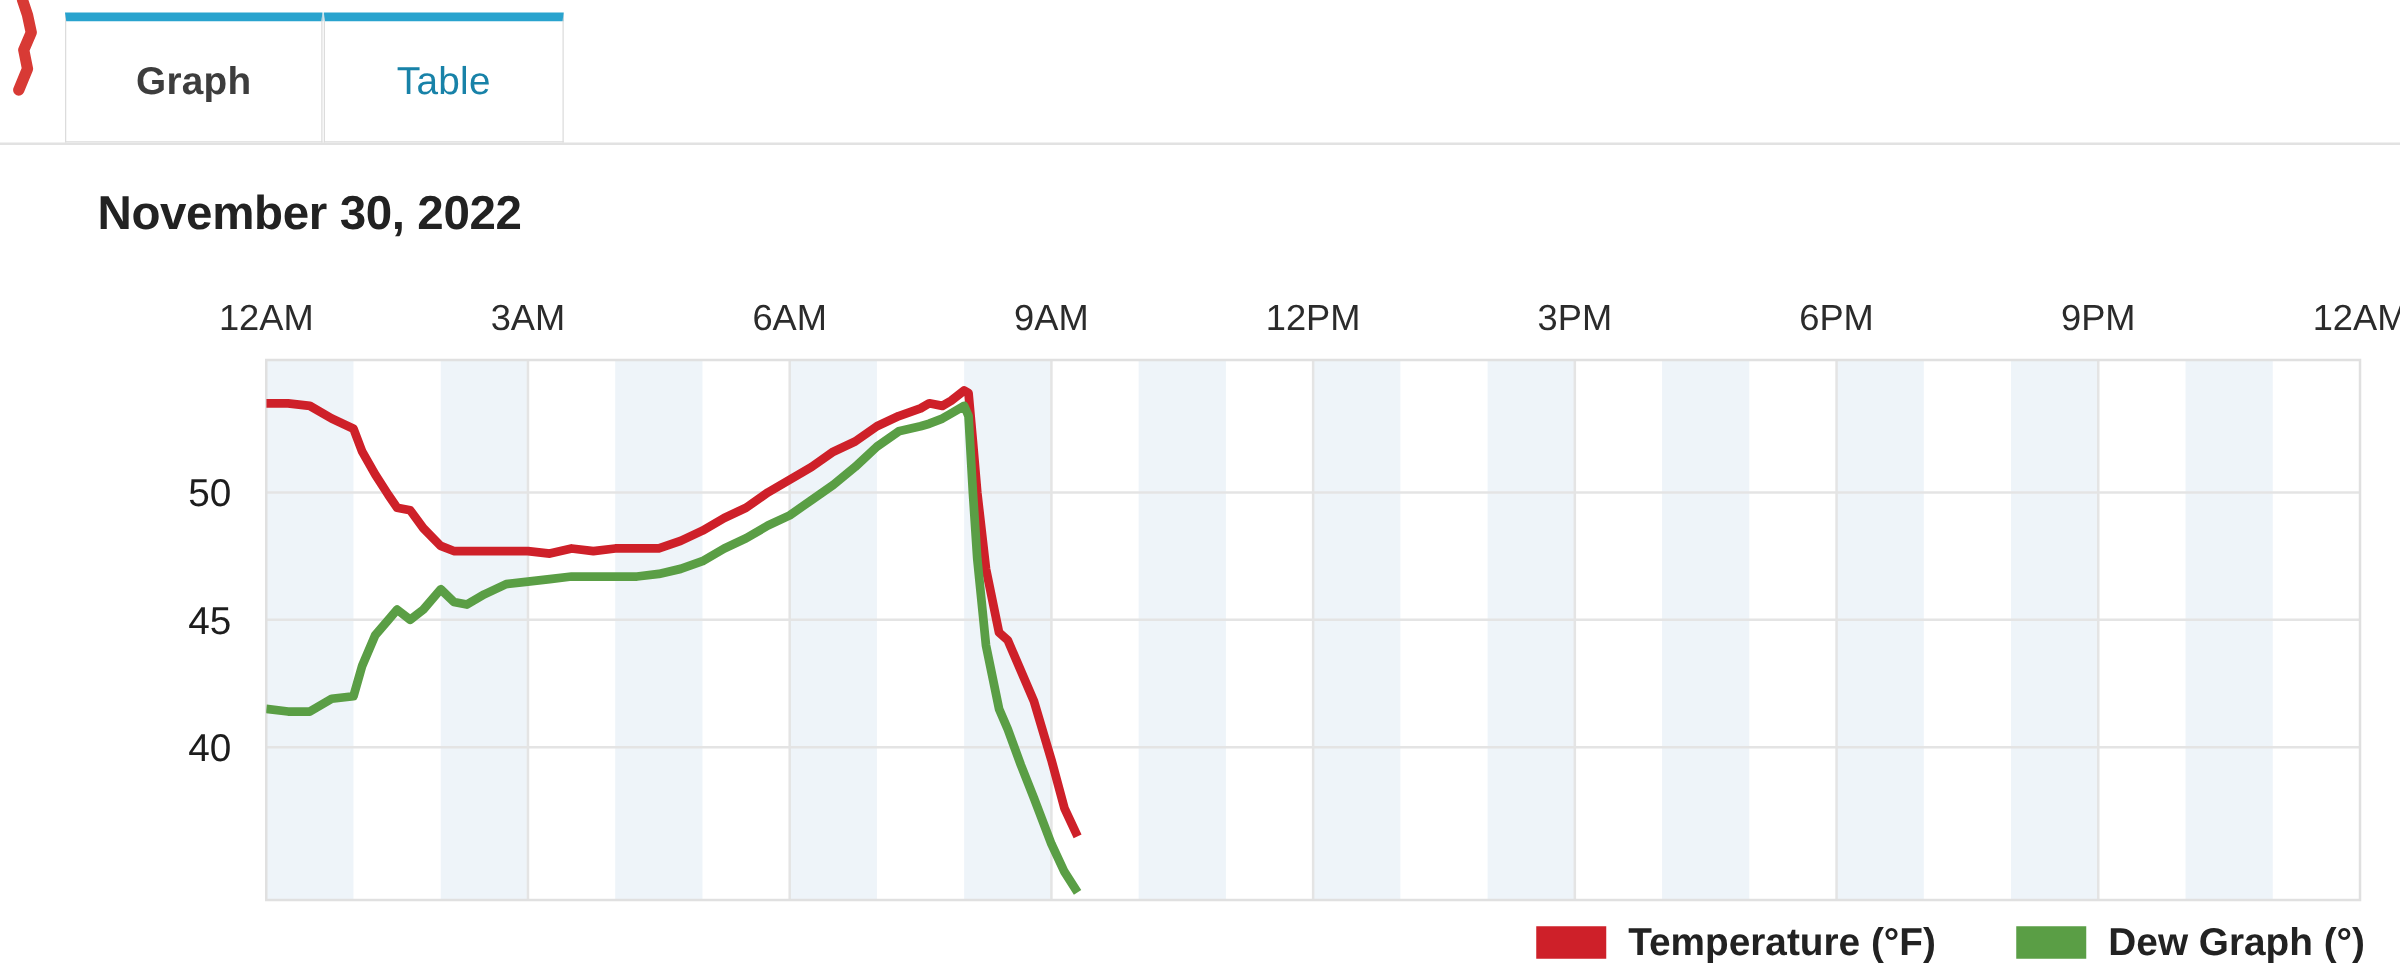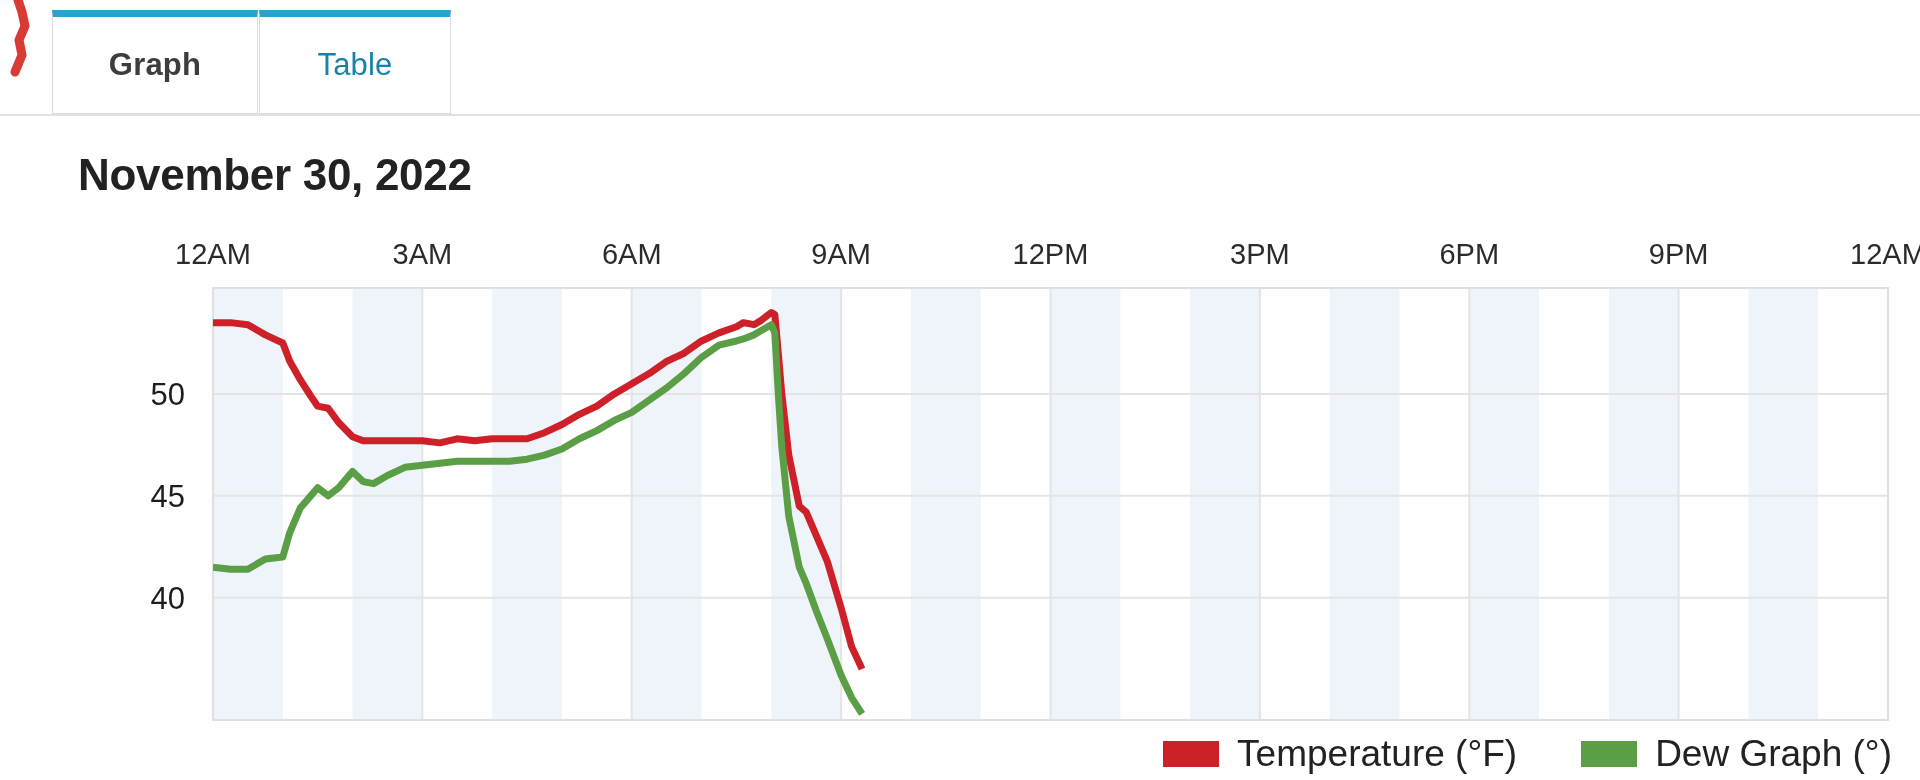--- a/index.html
+++ b/index.html
@@ -41,21 +41,21 @@
   #tab-graph .tab-label{
     font-size:31px;font-weight:bold;color:#3d3d3d;letter-spacing:.2px;
   }
   #tab-table .tab-label{
     font-size:31px;font-weight:normal;color:#1882a8;letter-spacing:.2px;
   }
 
   
   #page-title{
     position:absolute;left:78px;top:150px;
-    font-size:44px;font-weight:bold;color:#222222;
+    font-size:38px;font-weight:bold;color:#222222;
     letter-spacing:-.3px;
     white-space:nowrap;
   }
 
   
   #chart{
     position:absolute;left:0;top:222px;width:1920px;height:520px;padding-left:48px;
   }
   #chart svg{display:block;}
 
@@ -74,21 +74,21 @@
     display:flex;align-items:center;justify-content:flex-end;
     padding-right:28px;box-sizing:border-box;
   }
   .legend-item{
     display:flex;align-items:center;margin-left:64px;
   }
   .legend-swatch{
     width:56px;height:26px;margin-right:18px;flex:0 0 auto;
   }
   .legend-label{
-    font-size:37px;color:#222222;white-space:nowrap;
+    font-size:31px;color:#222222;white-space:nowrap;font-weight:bold;
   }
 </style>
 </head>
 <body>
 
 <svg id="bleed-line" viewBox="0 0 60 90" width="60" height="90" aria-hidden="true">
   <polyline points="15,72 22,55 19,40 25,26 22,12 18,0" fill="none" stroke="#d83a35" stroke-width="9" stroke-linecap="round" stroke-linejoin="round"></polyline>
 </svg>
 
 <div id="tabbar">

